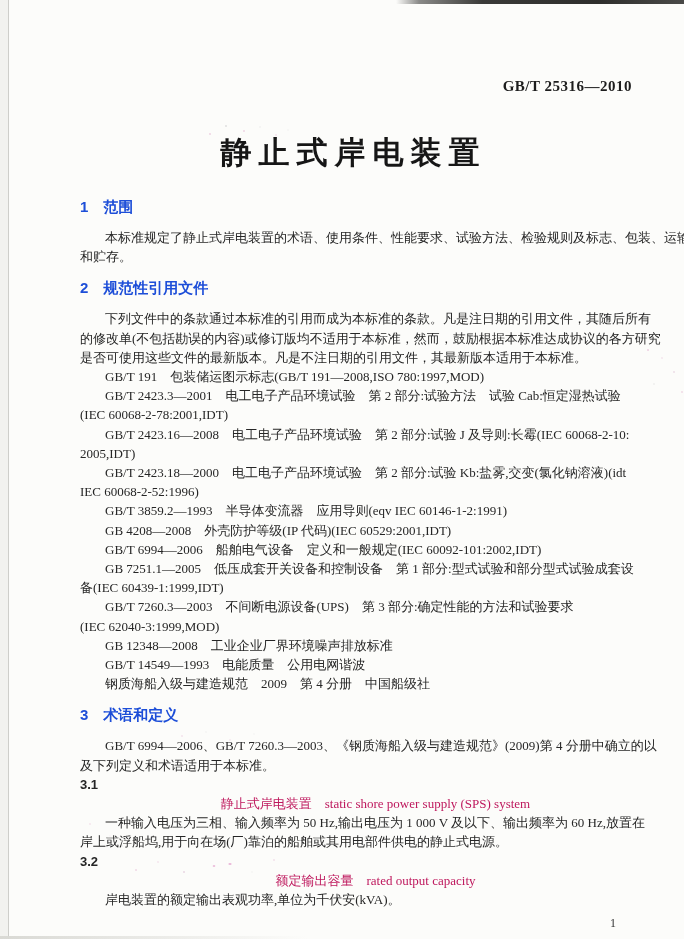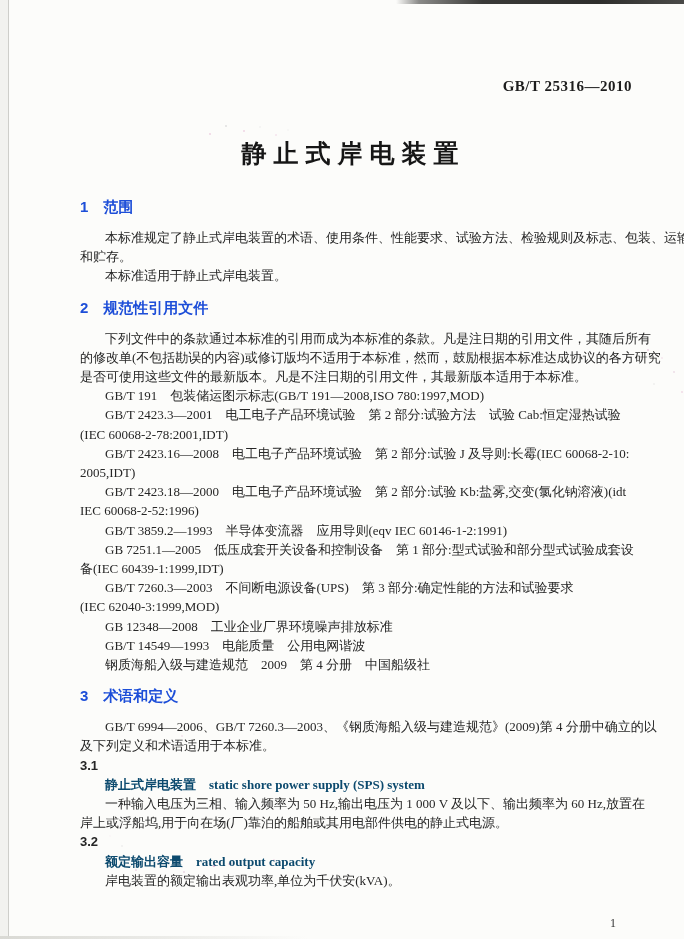--- a/index.html
+++ b/index.html
@@ -62,32 +62,32 @@
     radial-gradient(3px 2px at 112px 14px, rgba(204,70,160,.6), transparent 70%),
     radial-gradient(1.5px 1px at 134px 22px, rgba(150,150,155,.35), transparent 70%),
     radial-gradient(2px 1.5px at 156px 10px, rgba(196,84,156,.3), transparent 70%); }
 
   
   .std-number { position:absolute; top:78px; right:52px;
     font-family:"Liberation Serif","DejaVu Serif",serif;
     font-weight:700; font-size:15px; line-height:16px; letter-spacing:.5px; color:#1d1d1d; }
   .doc-title { position:absolute; top:138px; left:0; width:700px;
     text-align:center; font-family:"Liberation Sans","DejaVu Sans",sans-serif;
-    font-weight:700; font-size:25px; line-height:30px; letter-spacing:7px;
+    font-weight:700; font-size:31px; line-height:30px; letter-spacing:7px;
     text-indent:7px; color:#161616; }
   .content { position:absolute; top:185px; left:80px; width:566px; }
   .line { white-space:pre; font-size:13px; line-height:19.2px; color:var(--ink); }
   .s-p {}
   .s-i { padding-left:25px; }
   .s-h { font-family:"Liberation Sans","DejaVu Sans",sans-serif;
     font-weight:700; font-size:15px; line-height:18px;
     margin:13px 0 12px 0; color:#1d4ed8; }
   .s-n { font-weight:700; font-family:"Liberation Sans","DejaVu Sans",sans-serif;
     font-size:13px; }
-  .s-t { padding-left:25px; font-weight:700; color:#0c4a6e; }
+  .s-t { padding-left:25px; font-weight:400; color:#be185d;text-align:center; }
   .page-num { position:absolute; top:915px; left:610px;
     font-size:12px; line-height:16px; color:#333; }
 </style>
 </head>
 <body>
 
 <div class="page">
 
   <div class="left-scan-band"></div>
   <div class="left-scan-line"></div>
@@ -103,33 +103,34 @@
 
   <div class="std-number">GB/T 25316—2010</div>
 
   <div class="doc-title">静止式岸电装置</div>
 
   <div class="content">
 
   <div class="line s-h">1　范围</div>
       <div class="line s-i">本标准规定了静止式岸电装置的术语、使用条件、性能要求、试验方法、检验规则及标志、包装、运输</div>
       <div class="line s-p">和贮存。</div>
-      <div class="line s-i">本标准适用于静止式岸电装置。</div>
       <div class="line s-h">2　规范性引用文件</div>
       <div class="line s-i">下列文件中的条款通过本标准的引用而成为本标准的条款。凡是注日期的引用文件，其随后所有</div>
       <div class="line s-p">的修改单(不包括勘误的内容)或修订版均不适用于本标准，然而，鼓励根据本标准达成协议的各方研究</div>
       <div class="line s-p">是否可使用这些文件的最新版本。凡是不注日期的引用文件，其最新版本适用于本标准。</div>
       <div class="line s-i">GB/T 191　包装储运图示标志(GB/T 191—2008,ISO 780:1997,MOD)</div>
       <div class="line s-i">GB/T 2423.3—2001　电工电子产品环境试验　第 2 部分:试验方法　试验 Cab:恒定湿热试验</div>
       <div class="line s-p">(IEC 60068-2-78:2001,IDT)</div>
       <div class="line s-i">GB/T 2423.16—2008　电工电子产品环境试验　第 2 部分:试验 J 及导则:长霉(IEC 60068-2-10:</div>
       <div class="line s-p">2005,IDT)</div>
       <div class="line s-i">GB/T 2423.18—2000　电工电子产品环境试验　第 2 部分:试验 Kb:盐雾,交变(氯化钠溶液)(idt</div>
       <div class="line s-p">IEC 60068-2-52:1996)</div>
       <div class="line s-i">GB/T 3859.2—1993　半导体变流器　应用导则(eqv IEC 60146-1-2:1991)</div>
+      <div class="line s-i">GB 4208—2008　外壳防护等级(IP 代码)(IEC 60529:2001,IDT)</div>
+      <div class="line s-i">GB/T 6994—2006　船舶电气设备　定义和一般规定(IEC 60092-101:2002,IDT)</div>
       <div class="line s-i">GB 7251.1—2005　低压成套开关设备和控制设备　第 1 部分:型式试验和部分型式试验成套设</div>
       <div class="line s-p">备(IEC 60439-1:1999,IDT)</div>
       <div class="line s-i">GB/T 7260.3—2003　不间断电源设备(UPS)　第 3 部分:确定性能的方法和试验要求</div>
       <div class="line s-p">(IEC 62040-3:1999,MOD)</div>
       <div class="line s-i">GB 12348—2008　工业企业厂界环境噪声排放标准</div>
       <div class="line s-i">GB/T 14549—1993　电能质量　公用电网谐波</div>
       <div class="line s-i">钢质海船入级与建造规范　2009　第 4 分册　中国船级社</div>
       <div class="line s-h">3　术语和定义</div>
       <div class="line s-i">GB/T 6994—2006、GB/T 7260.3—2003、《钢质海船入级与建造规范》(2009)第 4 分册中确立的以</div>
       <div class="line s-p">及下列定义和术语适用于本标准。</div>

